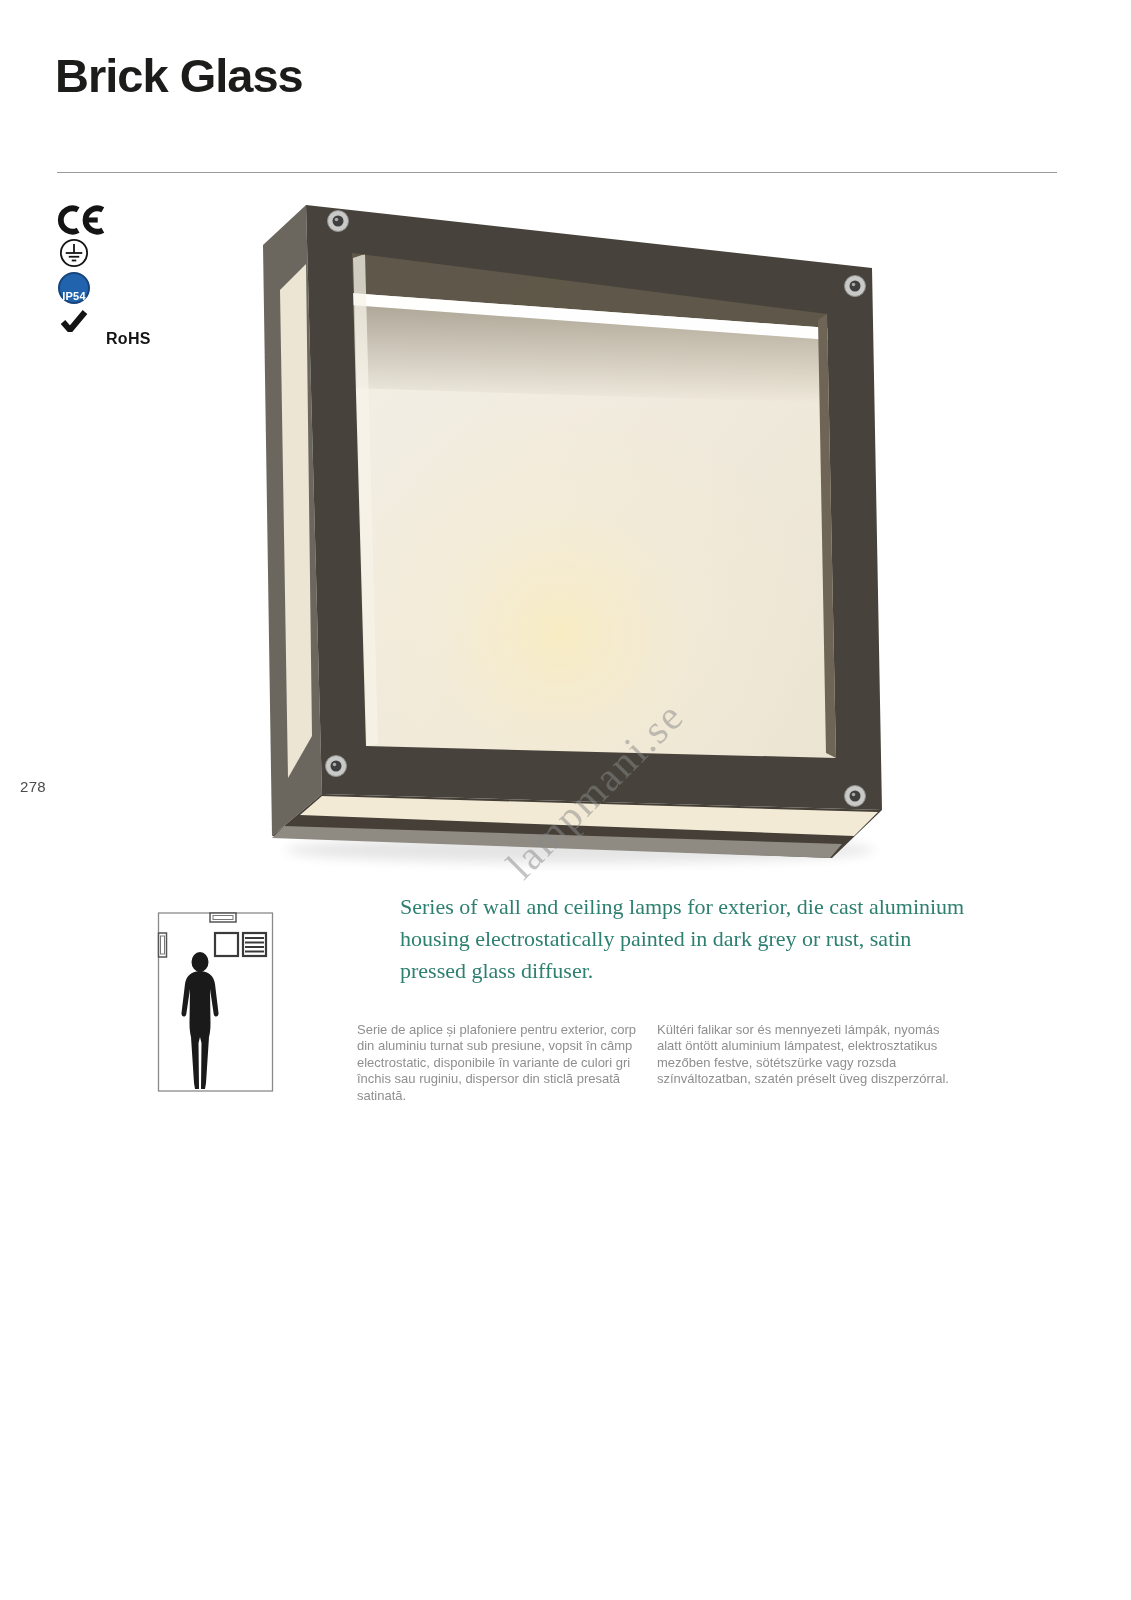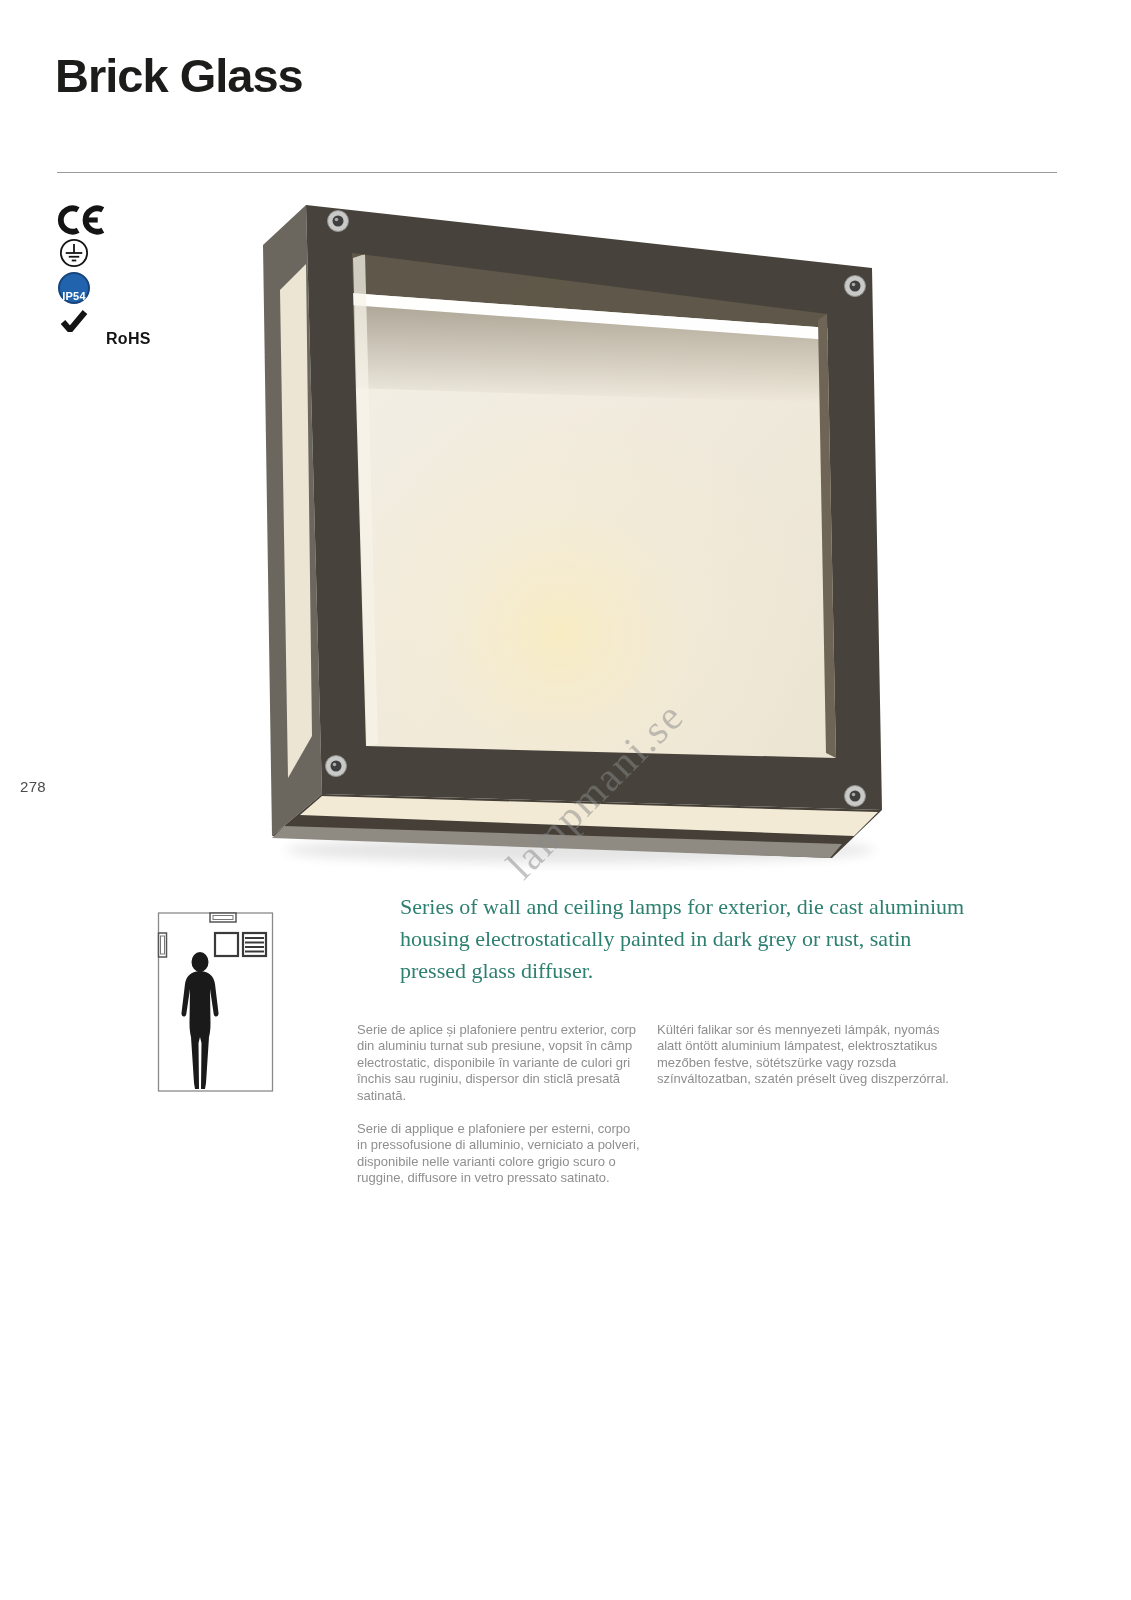--- a/index.html
+++ b/index.html
@@ -177,21 +177,20 @@
           L31.5,92 L31,138 L35,138 L36,132 L39,86 C40,82 40.5,78 40.5,72 L40,38 L43.7,63
           C44.5,67 49,66 48.5,62 L45,33 C44,25 38,20 30,20 Z"></path>
       </g>
     </svg>
   </div>
 
   <div class="abs headline">Series of wall and ceiling lamps for exterior, die cast aluminium housing electrostatically painted in dark grey or rust, satin pressed glass diffuser.</div>
 
   <div class="abs col col-left">
     <p>Serie de aplice și plafoniere pentru exterior, corp din aluminiu turnat sub presiune, vopsit în câmp electrostatic, disponibile în variante de culori gri închis sau ruginiu, dispersor din sticlă presată satinată.</p>
-    <p>Serie di applique e plafoniere per esterni, corpo in pressofusione di alluminio, verniciato a polveri, disponibile nelle varianti colore grigio scuro o ruggine, diffusore in vetro pressato satinato.</p>
   </div>
 
   <div class="abs col col-right">
     <p>Kültéri falikar sor és mennyezeti lámpák, nyomás alatt öntött aluminium lámpatest, elektrosztatikus mezőben festve, sötétszürke vagy rozsda színváltozatban, szatén préselt üveg diszperzórral.</p>
   </div>
 
   <div class="abs side-label">BRICK GLASS</div>
 
   <div class="abs footer">
     <span class="cat">OUTDOOR</span>

